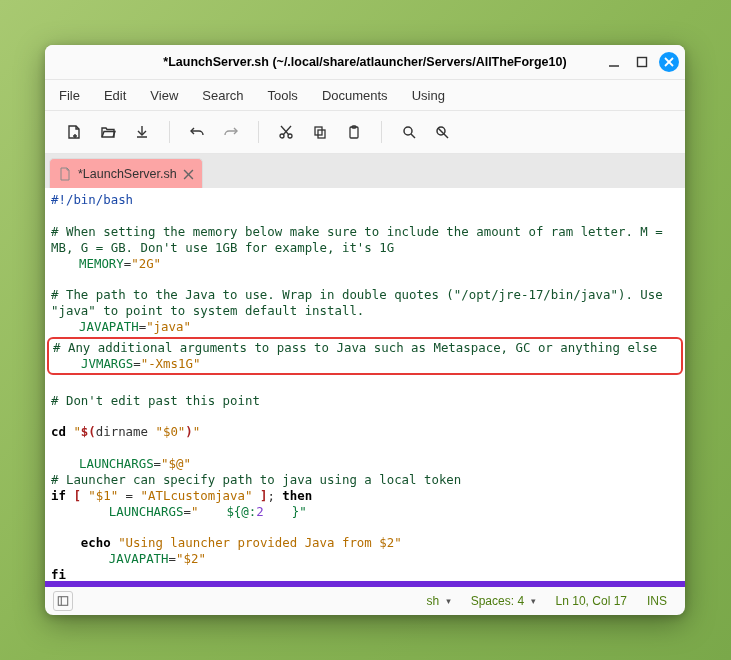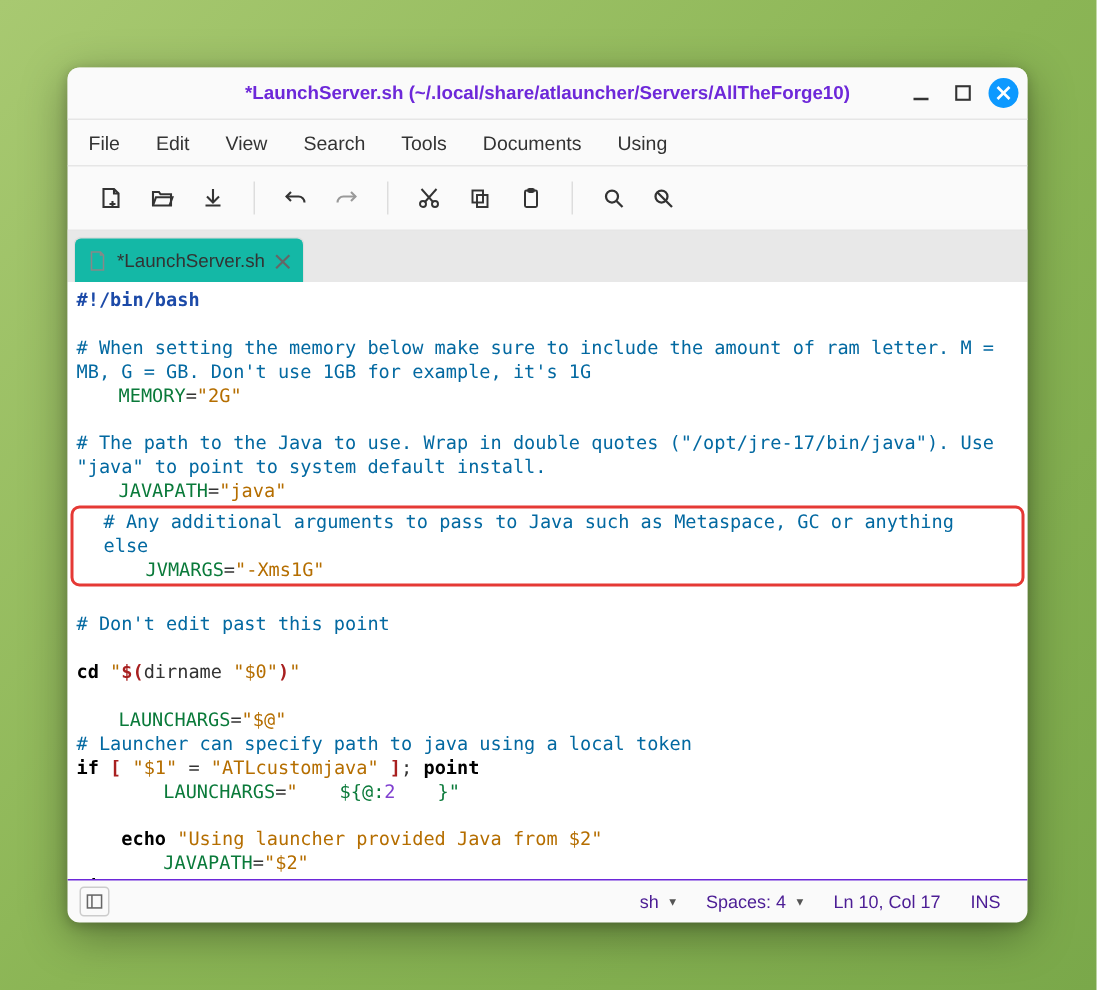--- a/index.html
+++ b/index.html
@@ -30,21 +30,21 @@
     display: flex;
     align-items: center;
     justify-content: center;
     position: relative;
     border-bottom: 1px solid #e6e6e6;
     background: #fafafa;
   }
   .titlebar-title {
     font-size: 12.5px;
     font-weight: 600;
-    color: #6d28d9;
+    color: #000000;
   }
   .titlebar-controls {
     position: absolute;
     right: 6px;
     top: 0;
     height: 34px;
     display: flex;
     align-items: center;
     gap: 0;
   }
@@ -95,21 +95,21 @@
   }
   .tabbar {
     height: 34px;
     display:flex;
     align-items:flex-end;
     background:#e8e8e8;
     padding-left:4px;
   }
   .tab {
     height:30px;
-    background:#14b8a6;
+    background:#fca5a5;
     border-top:1px solid #ddd;
     border-left:1px solid #ddd;
     border-right:1px solid #ddd;
     border-top-left-radius:5px;
     border-top-right-radius:5px;
     display:flex;align-items:center;
     padding:0 8px 0 8px;
     gap:6px;
     font-size:12.5px;
     color:#333;
@@ -124,39 +124,39 @@
     overflow:hidden;
     padding:4px 6px 2px 6px;
     font-family: "DejaVu Sans Mono","Menlo","Consolas",monospace;
     font-size:12.4px;
     line-height:1.28;
     color:#333;
     white-space:pre-wrap;
     word-break:break-word;
     position:relative;
   }
-  .c-shebang{color:#1c4aa8;font-weight:bold;}
-  .c-comment{color:#0369a1;}
+  .c-shebang{color:#1c4aa8;font-weight:normal;}
+  .c-comment{color:#14532d;}
   .c-var{color:#0a7a3a;margin-left:28px;}
   .c-op{color:#333;}
   .c-str{color:#b56e00;}
   .c-kw{color:#000000;font-weight:bold;}
   .c-num{color:#8040d0;}
   .c-lb{color:#a82020;font-weight:bold;}
   .highlight-box{
     border:2.5px solid #e53935;
     border-radius:6px;
-    padding:1px 20px;
+    padding:1px 4px;
     margin:2px -4px;
   }
   .statusbar{
     height:28px;
-    border-top:1px solid #6d28d9;
+    border-top:6px solid #6d28d9;
     display:flex;align-items:center;
-    font-size:12px;color:#4c1d95;
+    font-size:12px;color:#4d7c0f;
     padding:0 8px;
     justify-content:space-between;
   }
   .sb-icon{width:18px;height:18px;display:flex;align-items:center;justify-content:center;border:1px solid #ccc;border-radius:3px;}
   .sb-spacer{flex:1;}
   .sb-item{padding:0 10px;display:flex;align-items:center;gap:4px;}
   .sb-drop::after{content:"▾";font-size:9px;margin-left:3px;color:#555;}
 </style>
 </head>
 <body>
@@ -289,21 +289,21 @@
 <span class="c-comment"># The path to the Java to use. Wrap in double quotes ("/opt/jre-17/bin/java"). Use "java" to point to system default install.</span>
 <span class="c-var">JAVAPATH</span><span class="c-op">=</span><span class="c-str">"java"</span>
 <div class="highlight-box"><span class="c-comment"># Any additional arguments to pass to Java such as Metaspace, GC or anything else</span>
 <span class="c-var">JVMARGS</span><span class="c-op">=</span><span class="c-str">"-Xms1G"</span></div>
 <span class="c-comment"># Don't edit past this point</span>
 
 <span class="c-kw">cd</span> <span class="c-str">"</span><span class="c-lb">$(</span><span>dirname </span><span class="c-str">"$0"</span><span class="c-lb">)</span><span class="c-str">"</span>
 
 <span class="c-var">LAUNCHARGS</span><span class="c-op">=</span><span class="c-str">"$@"</span>
 <span class="c-comment"># Launcher can specify path to java using a local token</span>
-<span class="c-kw">if</span><span class="c-lb"> [ </span><span class="c-str">"$1"</span><span> = </span><span class="c-str">"ATLcustomjava"</span><span class="c-lb"> ]</span><span>; </span><span class="c-kw">point</span>
+<span class="c-kw">if</span><span class="c-lb"> [ </span><span class="c-str">"$1"</span><span> = </span><span class="c-str">"ATLcustomjava"</span><span class="c-lb"> ]</span><span>; </span><span class="c-kw">then</span>
     <span class="c-var">LAUNCHARGS</span><span class="c-op">=</span><span class="c-str">"</span><span class="c-var">${@:</span><span class="c-num">2</span><span class="c-var">}"</span>
 
     <span class="c-kw">echo</span> <span class="c-str">"Using launcher provided Java from $2"</span>
     <span class="c-var">JAVAPATH</span><span class="c-op">=</span><span class="c-str">"$2"</span>
 <span class="c-kw">fi</span></div>
 
   <div class="statusbar">
     <div class="sb-icon">
         <svg viewBox="0 0 14 14" width="12" height="12" fill="none" stroke="#666" stroke-width="1.2">
           <rect x="1.5" y="2" width="11" height="10"></rect>

